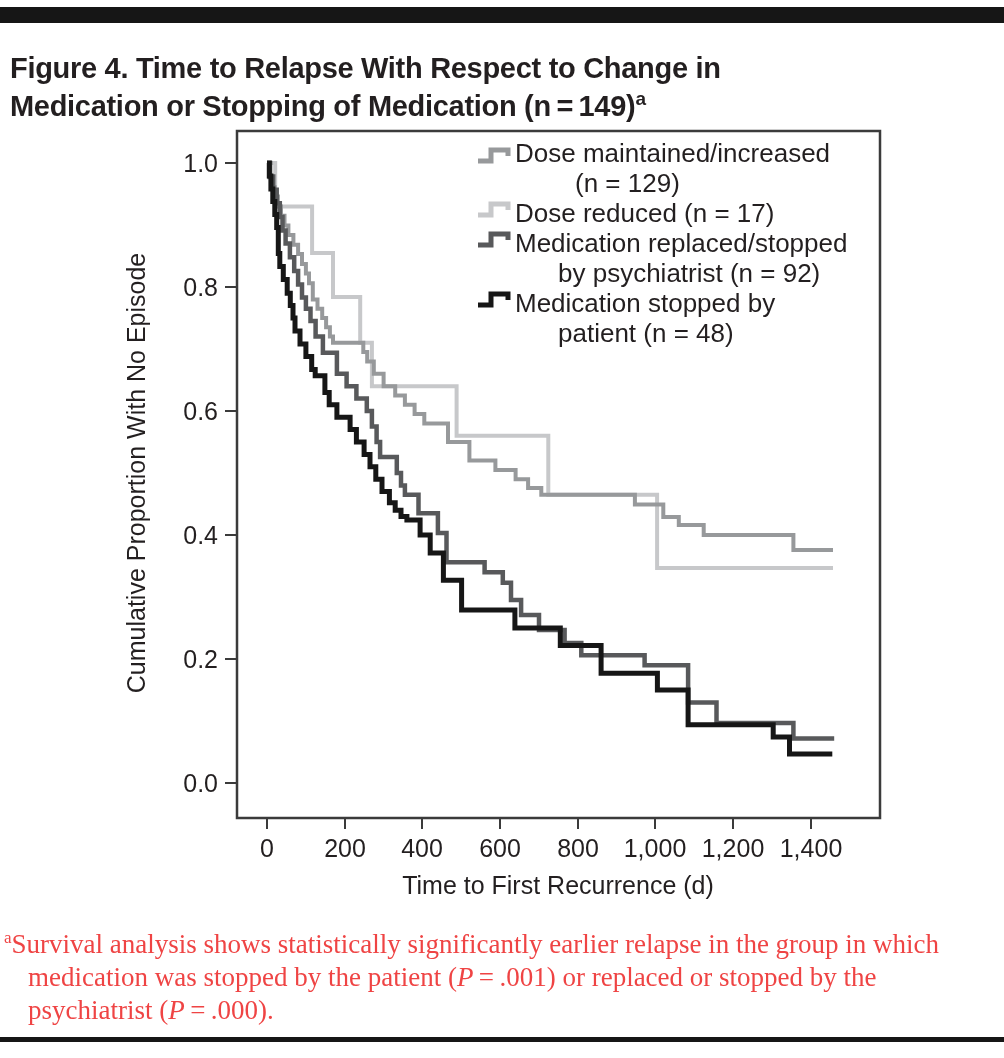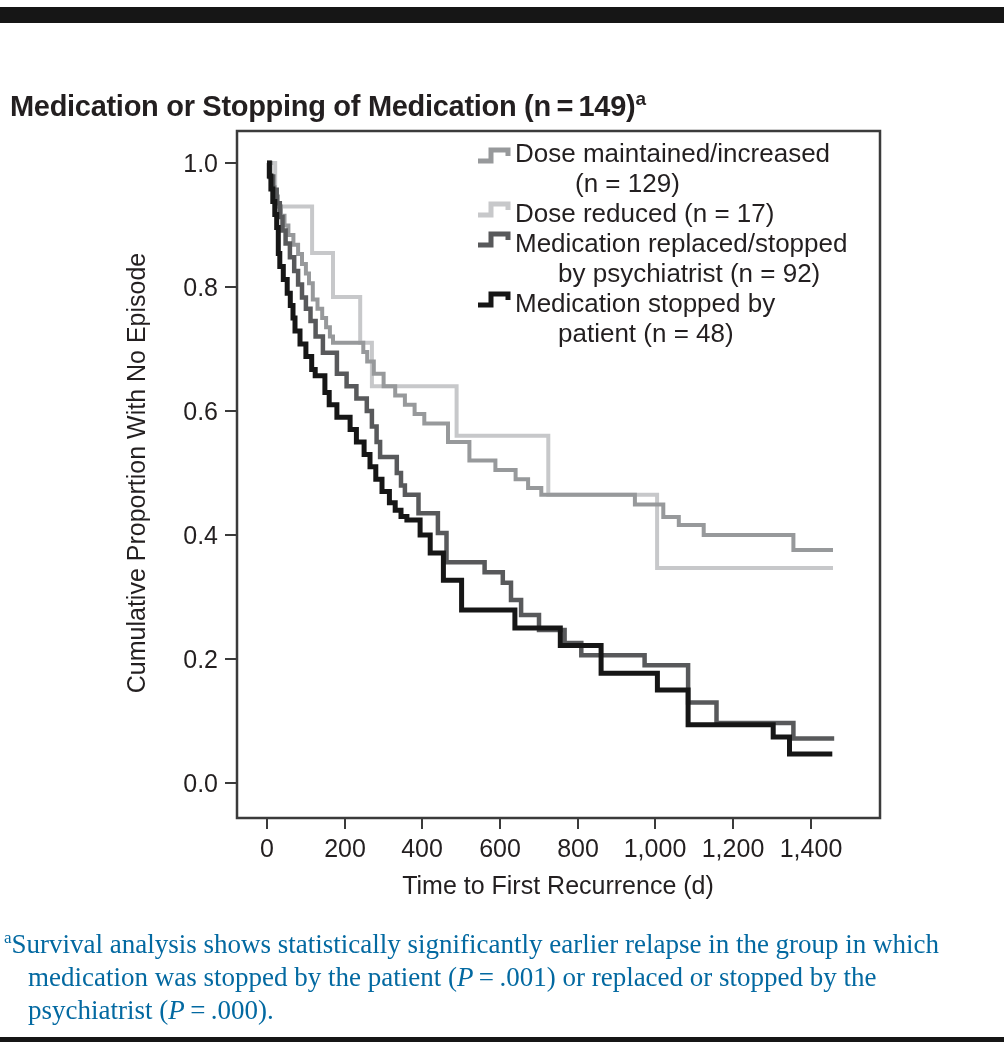--- a/index.html
+++ b/index.html
@@ -13,33 +13,33 @@
     font-size:29px;font-weight:bold;line-height:38px;letter-spacing:-0.3px;color:#231f20;
   }
   .fig-title sup{font-size:19px;vertical-align:super;line-height:0;}
   .chart-svg{position:absolute;left:0;top:115px;}
   .chart-svg text{fill:#231f20;}
   .tick-label{font-size:25px;}
   .axis-title{font-size:25px;}
   .legend-label{font-size:26px;}
   .footnote{
     position:absolute;left:4px;top:928px;width:930px;margin:0;
-    font-family:"Liberation Serif", serif;font-size:27px;line-height:33px;color:#0369a1;
+    font-family:"Liberation Serif", serif;font-size:27px;line-height:33px;color:#ef4444;
     padding-left:24px;text-indent:-24px;
   }
   .footnote sup{font-size:17px;line-height:0;}
   .footnote i{font-style:italic;}
   .bottom-rule{position:absolute;left:0;top:1037px;width:1004px;height:5px;background:#161616;}
 </style>
 </head>
 <body>
 
 <div class="top-bar"></div>
 
-<h1 class="fig-title"><br>
+<h1 class="fig-title"><span>Figure 4. Time to Relapse With Respect to Change in</span><br>
 <span>Medication or Stopping of Medication (n = 149)</span><sup>a</sup></h1>
 
 <svg class="chart-svg" width="1004" height="790" viewBox="0 0 1004 790">
 
   <rect x="237" y="16" width="643" height="687" fill="none" stroke="#3b3b3b" stroke-width="2.5"></rect>
 
   <g stroke="#3b3b3b" stroke-width="2">
     <line x1="267" y1="703" x2="267" y2="714"></line>
     <line x1="345" y1="703" x2="345" y2="714"></line>
     <line x1="422" y1="703" x2="422" y2="714"></line>

